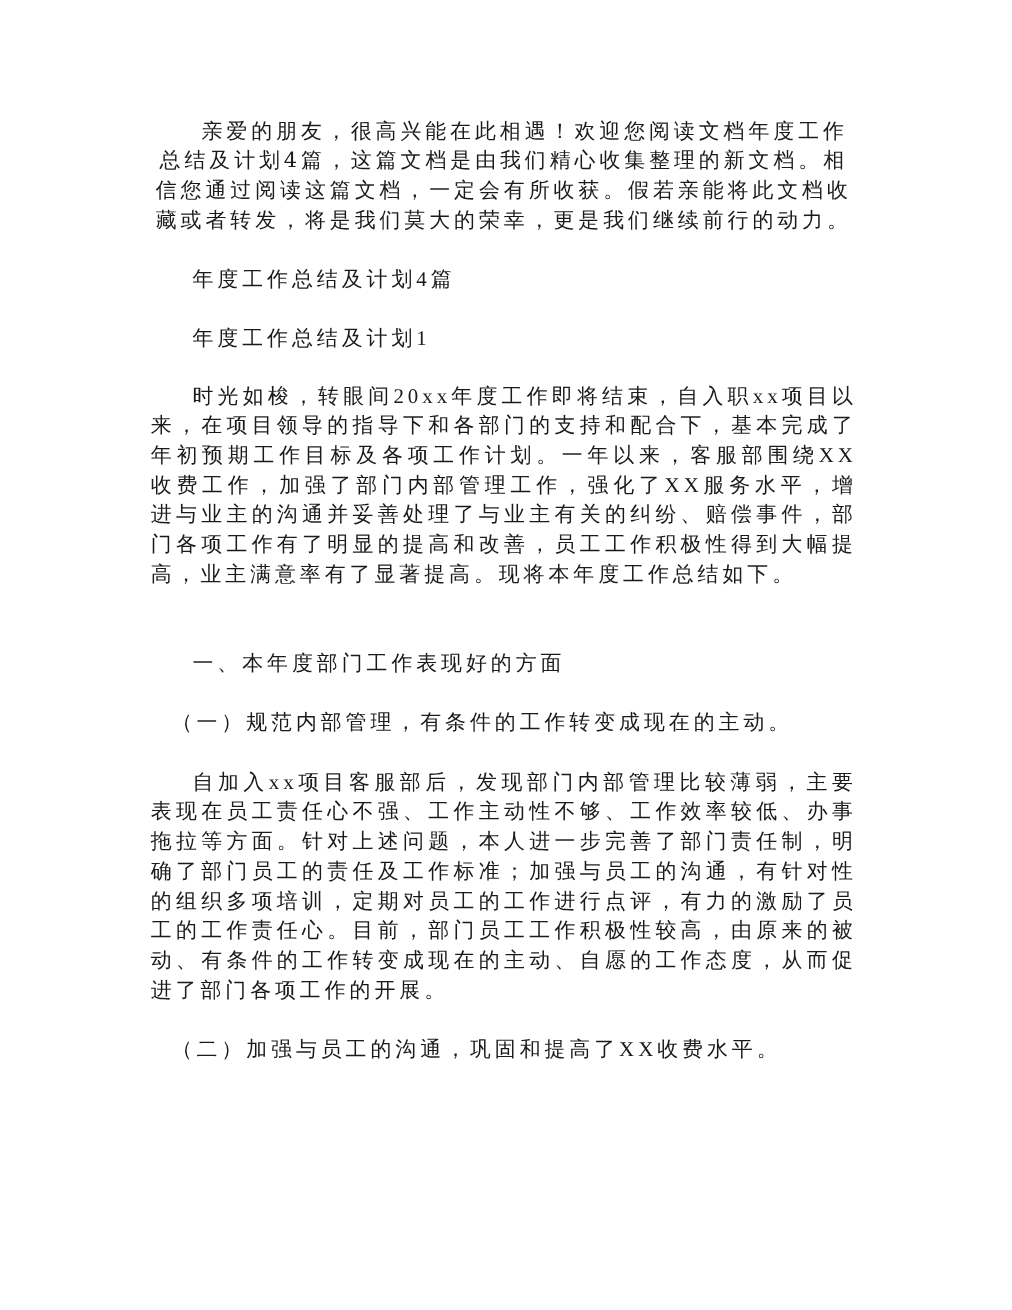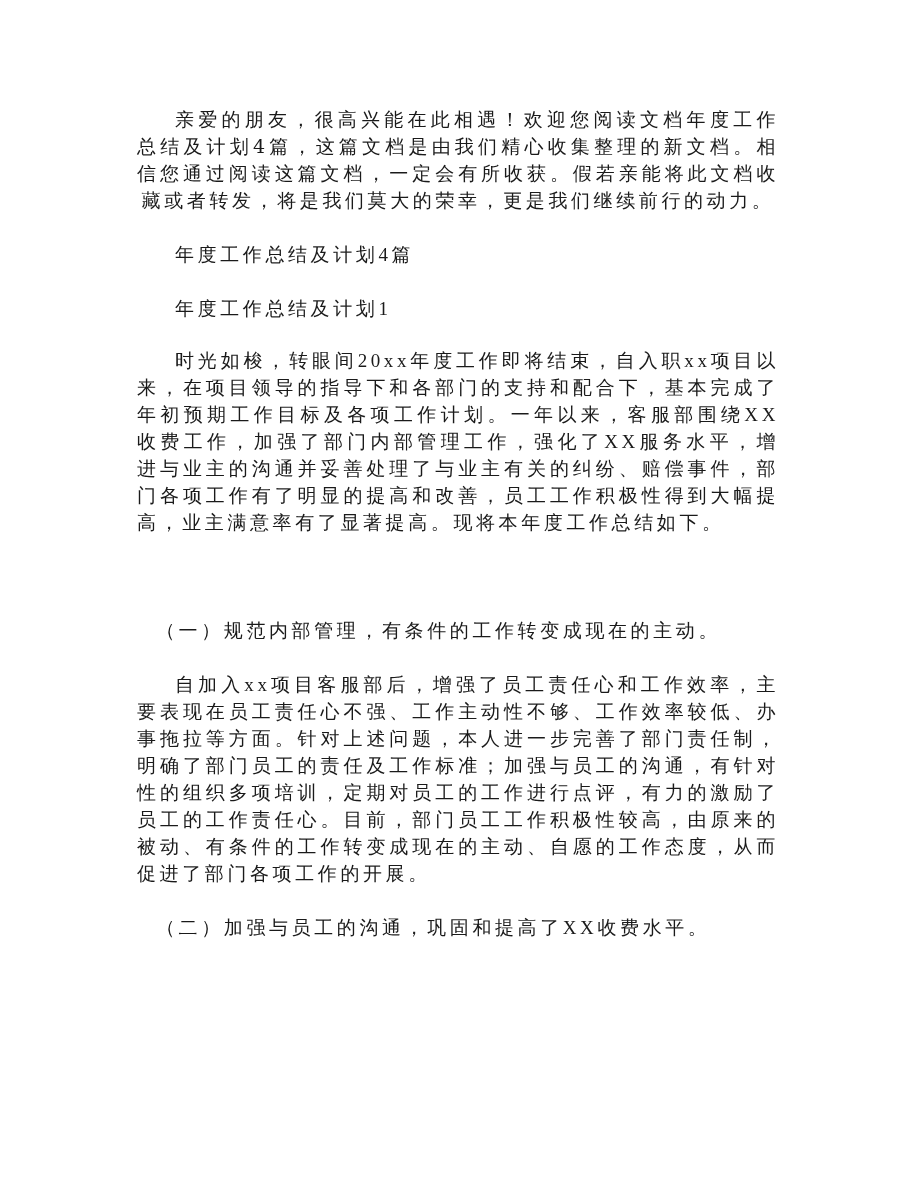--- a/index.html
+++ b/index.html
@@ -23,39 +23,41 @@
     }
     .p {
       font-size: 19px;
       line-height: 27px;
       letter-spacing: 3.6px;
       margin: 0;
       text-align: justify;
       word-break: break-all;
     }
     .intro {
+      text-align: center;
       text-align-last: center;
       text-indent: 2em;
     }
     .indent { text-indent: 2em; font-family: Liberation Serif, serif; }
     .gap { height: 27px; }
     .gap-s { height: 25px; }
   </style>
 </head>
 <body>
 
 <div class="page">
   <p class="p intro">亲爱的朋友，很高兴能在此相遇！欢迎您阅读文档年度工作总结及计划4篇，这篇文档是由我们精心收集整理的新文档。相信您通过阅读这篇文档，一定会有所收获。假若亲能将此文档收藏或者转发，将是我们莫大的荣幸，更是我们继续前行的动力。</p>
   <div class="gap"></div>
   <p class="p indent">年度工作总结及计划4篇</p>
   <div class="gap"></div>
   <p class="p indent">年度工作总结及计划1</p>
   <div class="gap-s"></div>
   <p class="p indent">时光如梭，转眼间20xx年度工作即将结束，自入职xx项目以来，在项目领导的指导下和各部门的支持和配合下，基本完成了年初预期工作目标及各项工作计划。一年以来，客服部围绕XX收费工作，加强了部门内部管理工作，强化了XX服务水平，增进与业主的沟通并妥善处理了与业主有关的纠纷、赔偿事件，部门各项工作有了明显的提高和改善，员工工作积极性得到大幅提高，业主满意率有了显著提高。现将本年度工作总结如下。</p>
   <div class="gap"></div>
   <div class="gap"></div>
+  <p class="p indent">一、本年度部门工作表现好的方面</p>
   <div class="gap"></div>
   <p class="p indent" style="text-indent:1em">（一）规范内部管理，有条件的工作转变成现在的主动。</p>
   <div class="gap"></div>
-  <p class="p indent">自加入xx项目客服部后，增强了员工责任心和工作效率，主要表现在员工责任心不强、工作主动性不够、工作效率较低、办事拖拉等方面。针对上述问题，本人进一步完善了部门责任制，明确了部门员工的责任及工作标准；加强与员工的沟通，有针对性的组织多项培训，定期对员工的工作进行点评，有力的激励了员工的工作责任心。目前，部门员工工作积极性较高，由原来的被动、有条件的工作转变成现在的主动、自愿的工作态度，从而促进了部门各项工作的开展。</p>
+  <p class="p indent">自加入xx项目客服部后，发现部门内部管理比较薄弱，主要表现在员工责任心不强、工作主动性不够、工作效率较低、办事拖拉等方面。针对上述问题，本人进一步完善了部门责任制，明确了部门员工的责任及工作标准；加强与员工的沟通，有针对性的组织多项培训，定期对员工的工作进行点评，有力的激励了员工的工作责任心。目前，部门员工工作积极性较高，由原来的被动、有条件的工作转变成现在的主动、自愿的工作态度，从而促进了部门各项工作的开展。</p>
   <div class="gap"></div>
   <p class="p indent" style="text-indent:1em">（二）加强与员工的沟通，巩固和提高了XX收费水平。</p>
 </div>
 
 </body></html>

